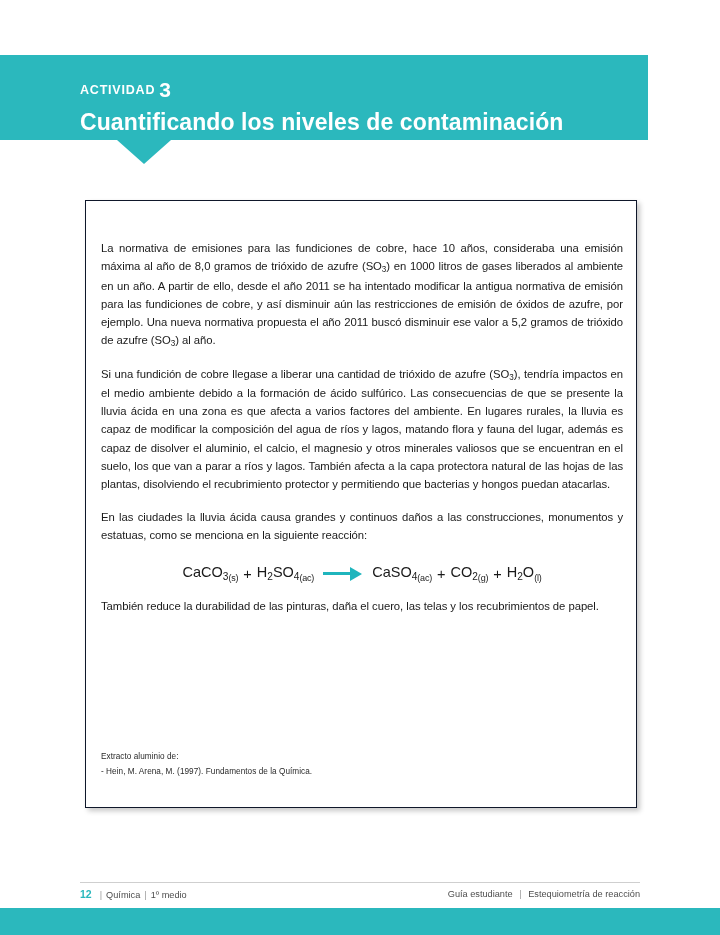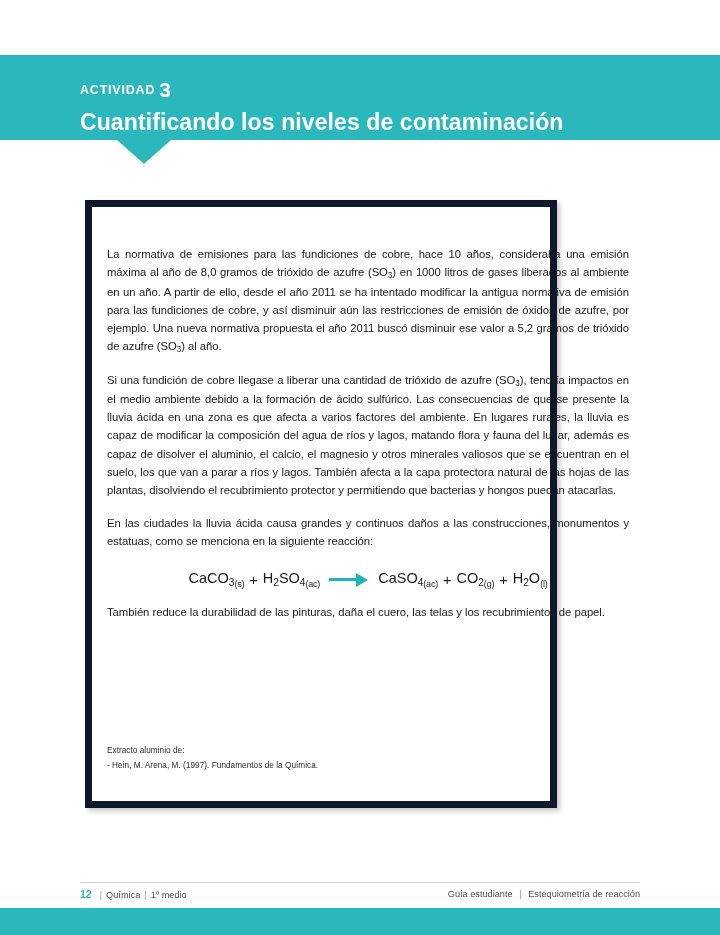--- a/index.html
+++ b/index.html
@@ -13,21 +13,21 @@
     font-family: "Liberation Sans", sans-serif;
     position: relative;
     overflow: hidden;
   }
 
   
   .header-band {
     position: absolute;
     left: 0;
     top: 55px;
-    width: 720px;
+    width: 648px;
     height: 85px;
     background: #2bb8bd;
   }
   .header-inner {
     position: absolute;
     left: 80px;
     top: 24px;
   }
   .activity-line {
     color: #ffffff;
@@ -65,24 +65,24 @@
     border-left: 27px solid transparent;
     border-right: 27px solid transparent;
     border-top: 24px solid #2bb8bd;
   }
 
   
   .content-box {
     position: absolute;
     left: 85px;
     top: 200px;
-    width: 472px;
+    width: 552px;
     height: 608px;
     background: #ffffff;
-    border: 7px solid #0f172a;
+    border: 1px solid #0f172a;
     box-sizing: border-box;
     box-shadow: 3px 3px 5px rgba(0,0,0,0.22);
   }
   .content-inner {
     position: absolute;
     left: 15px;
     top: 38px;
     width: 522px;
   }
   p.body-text {

